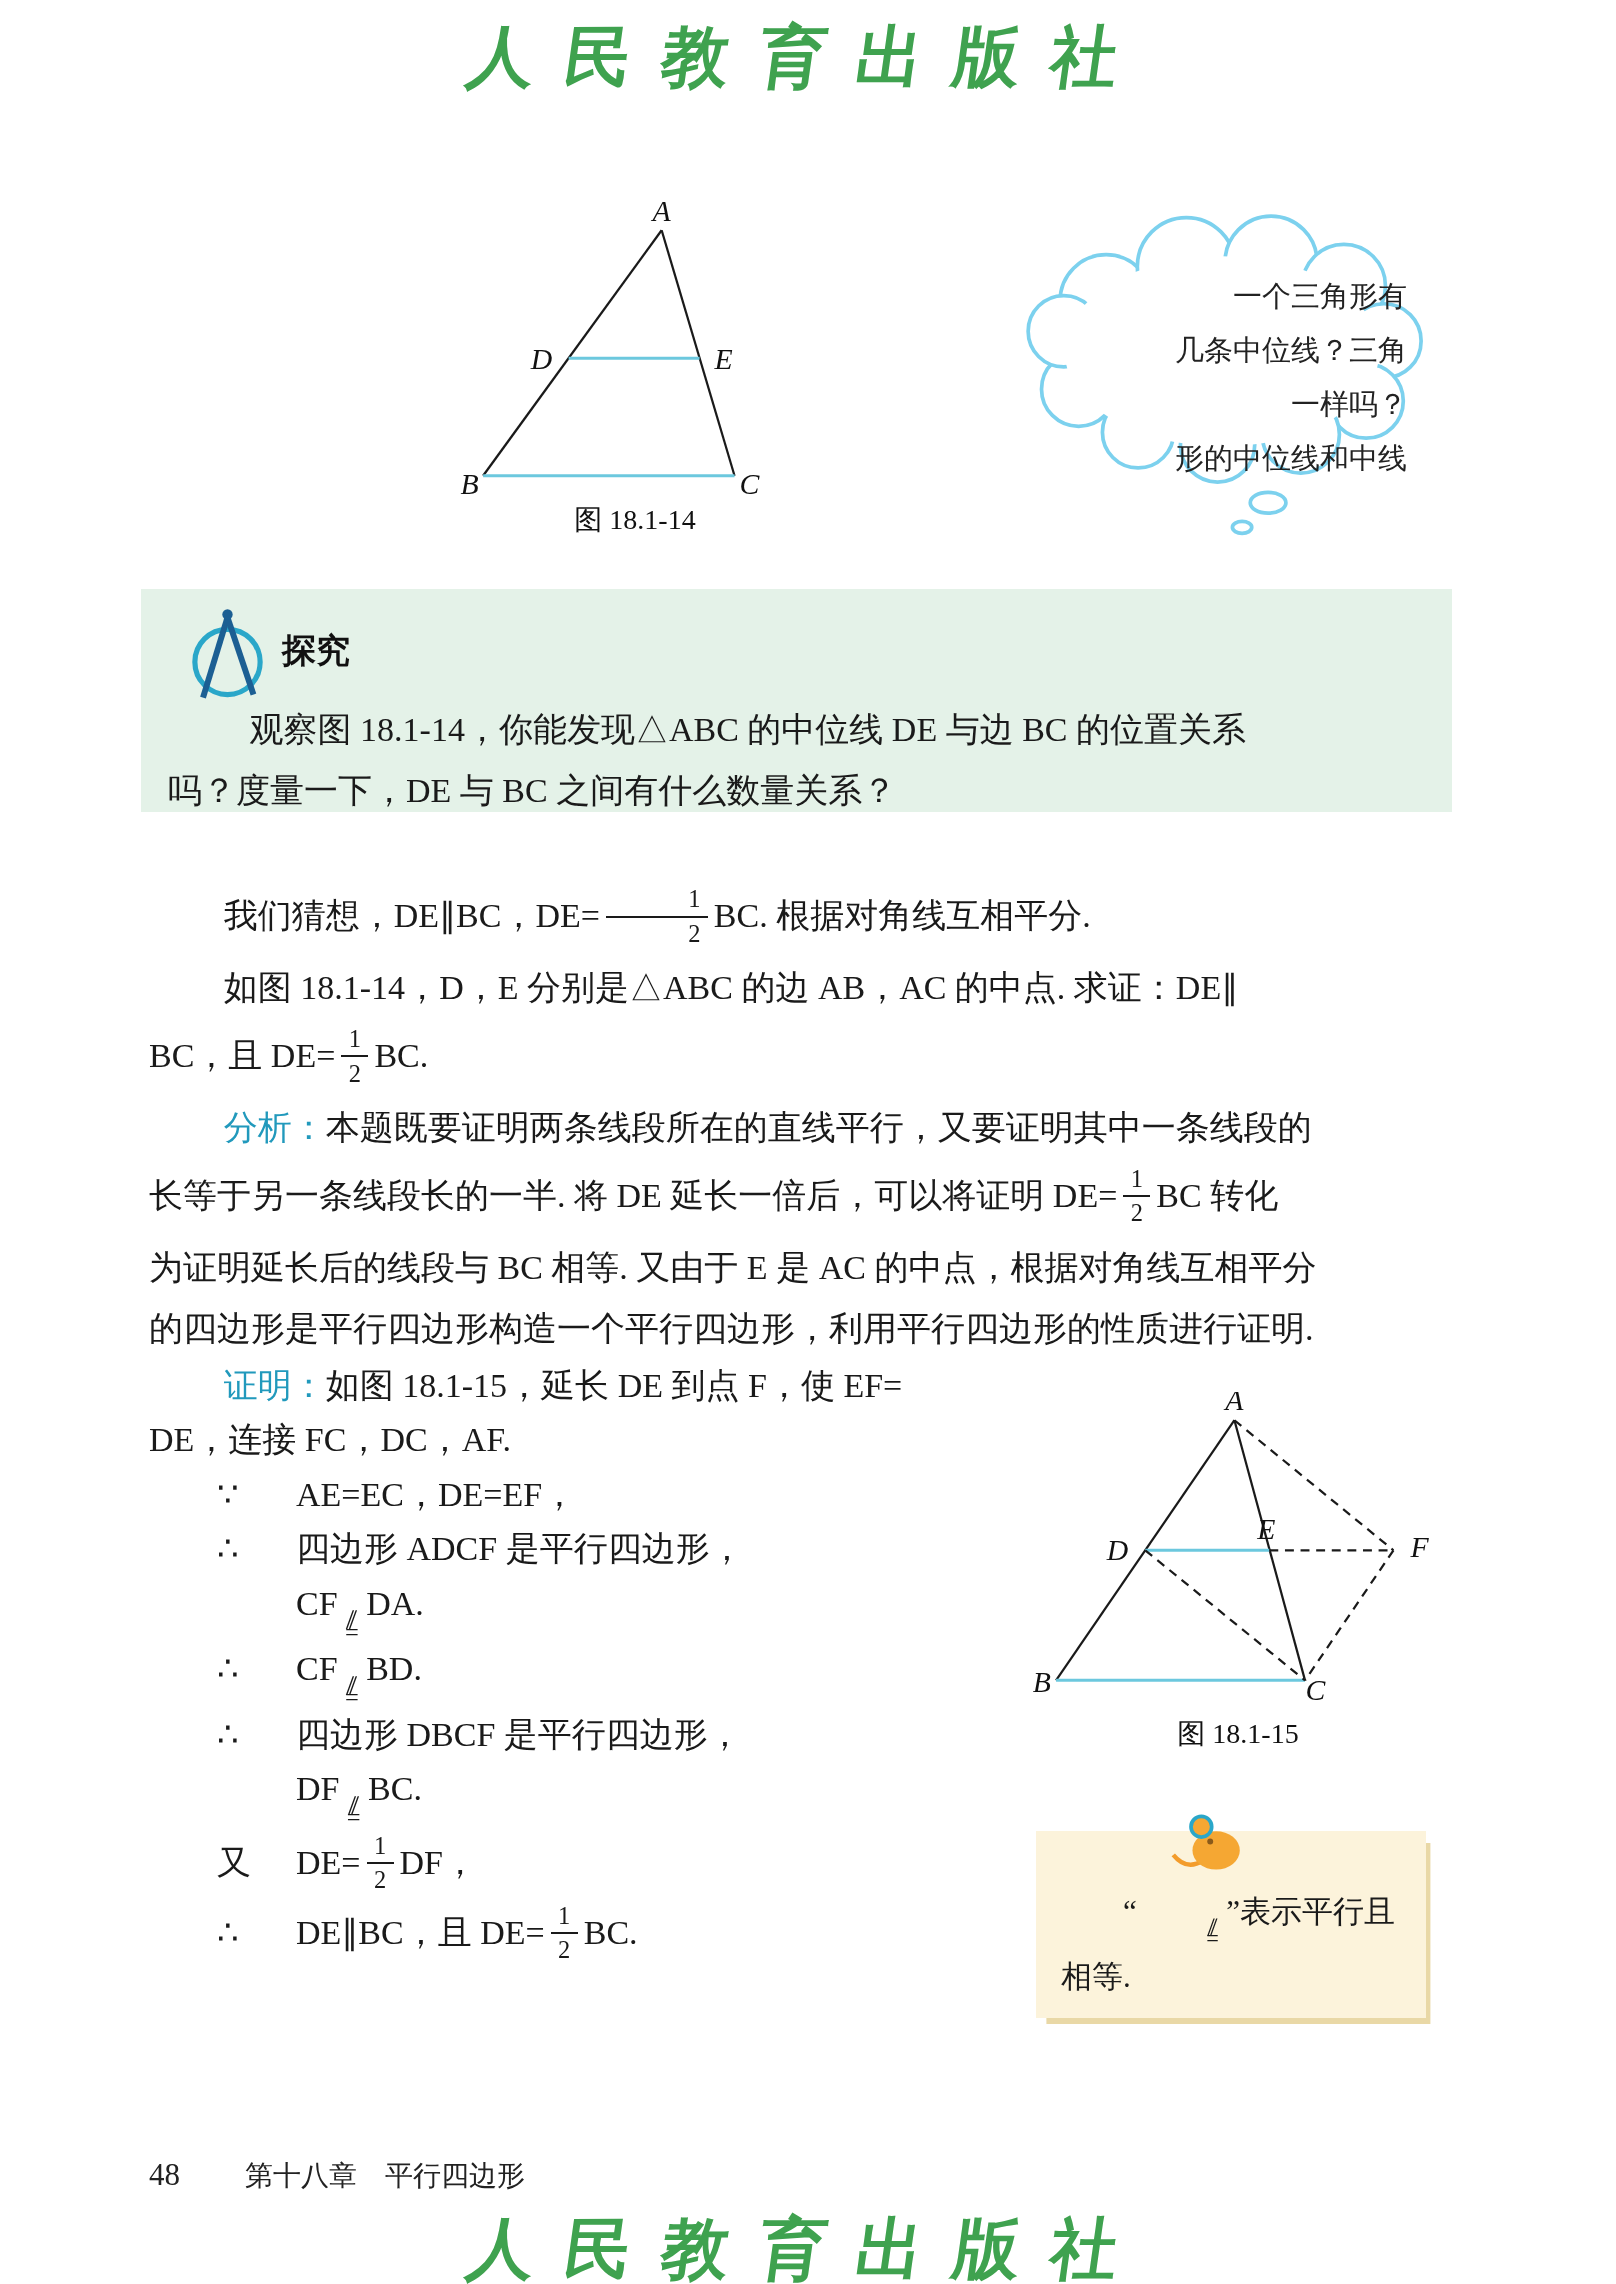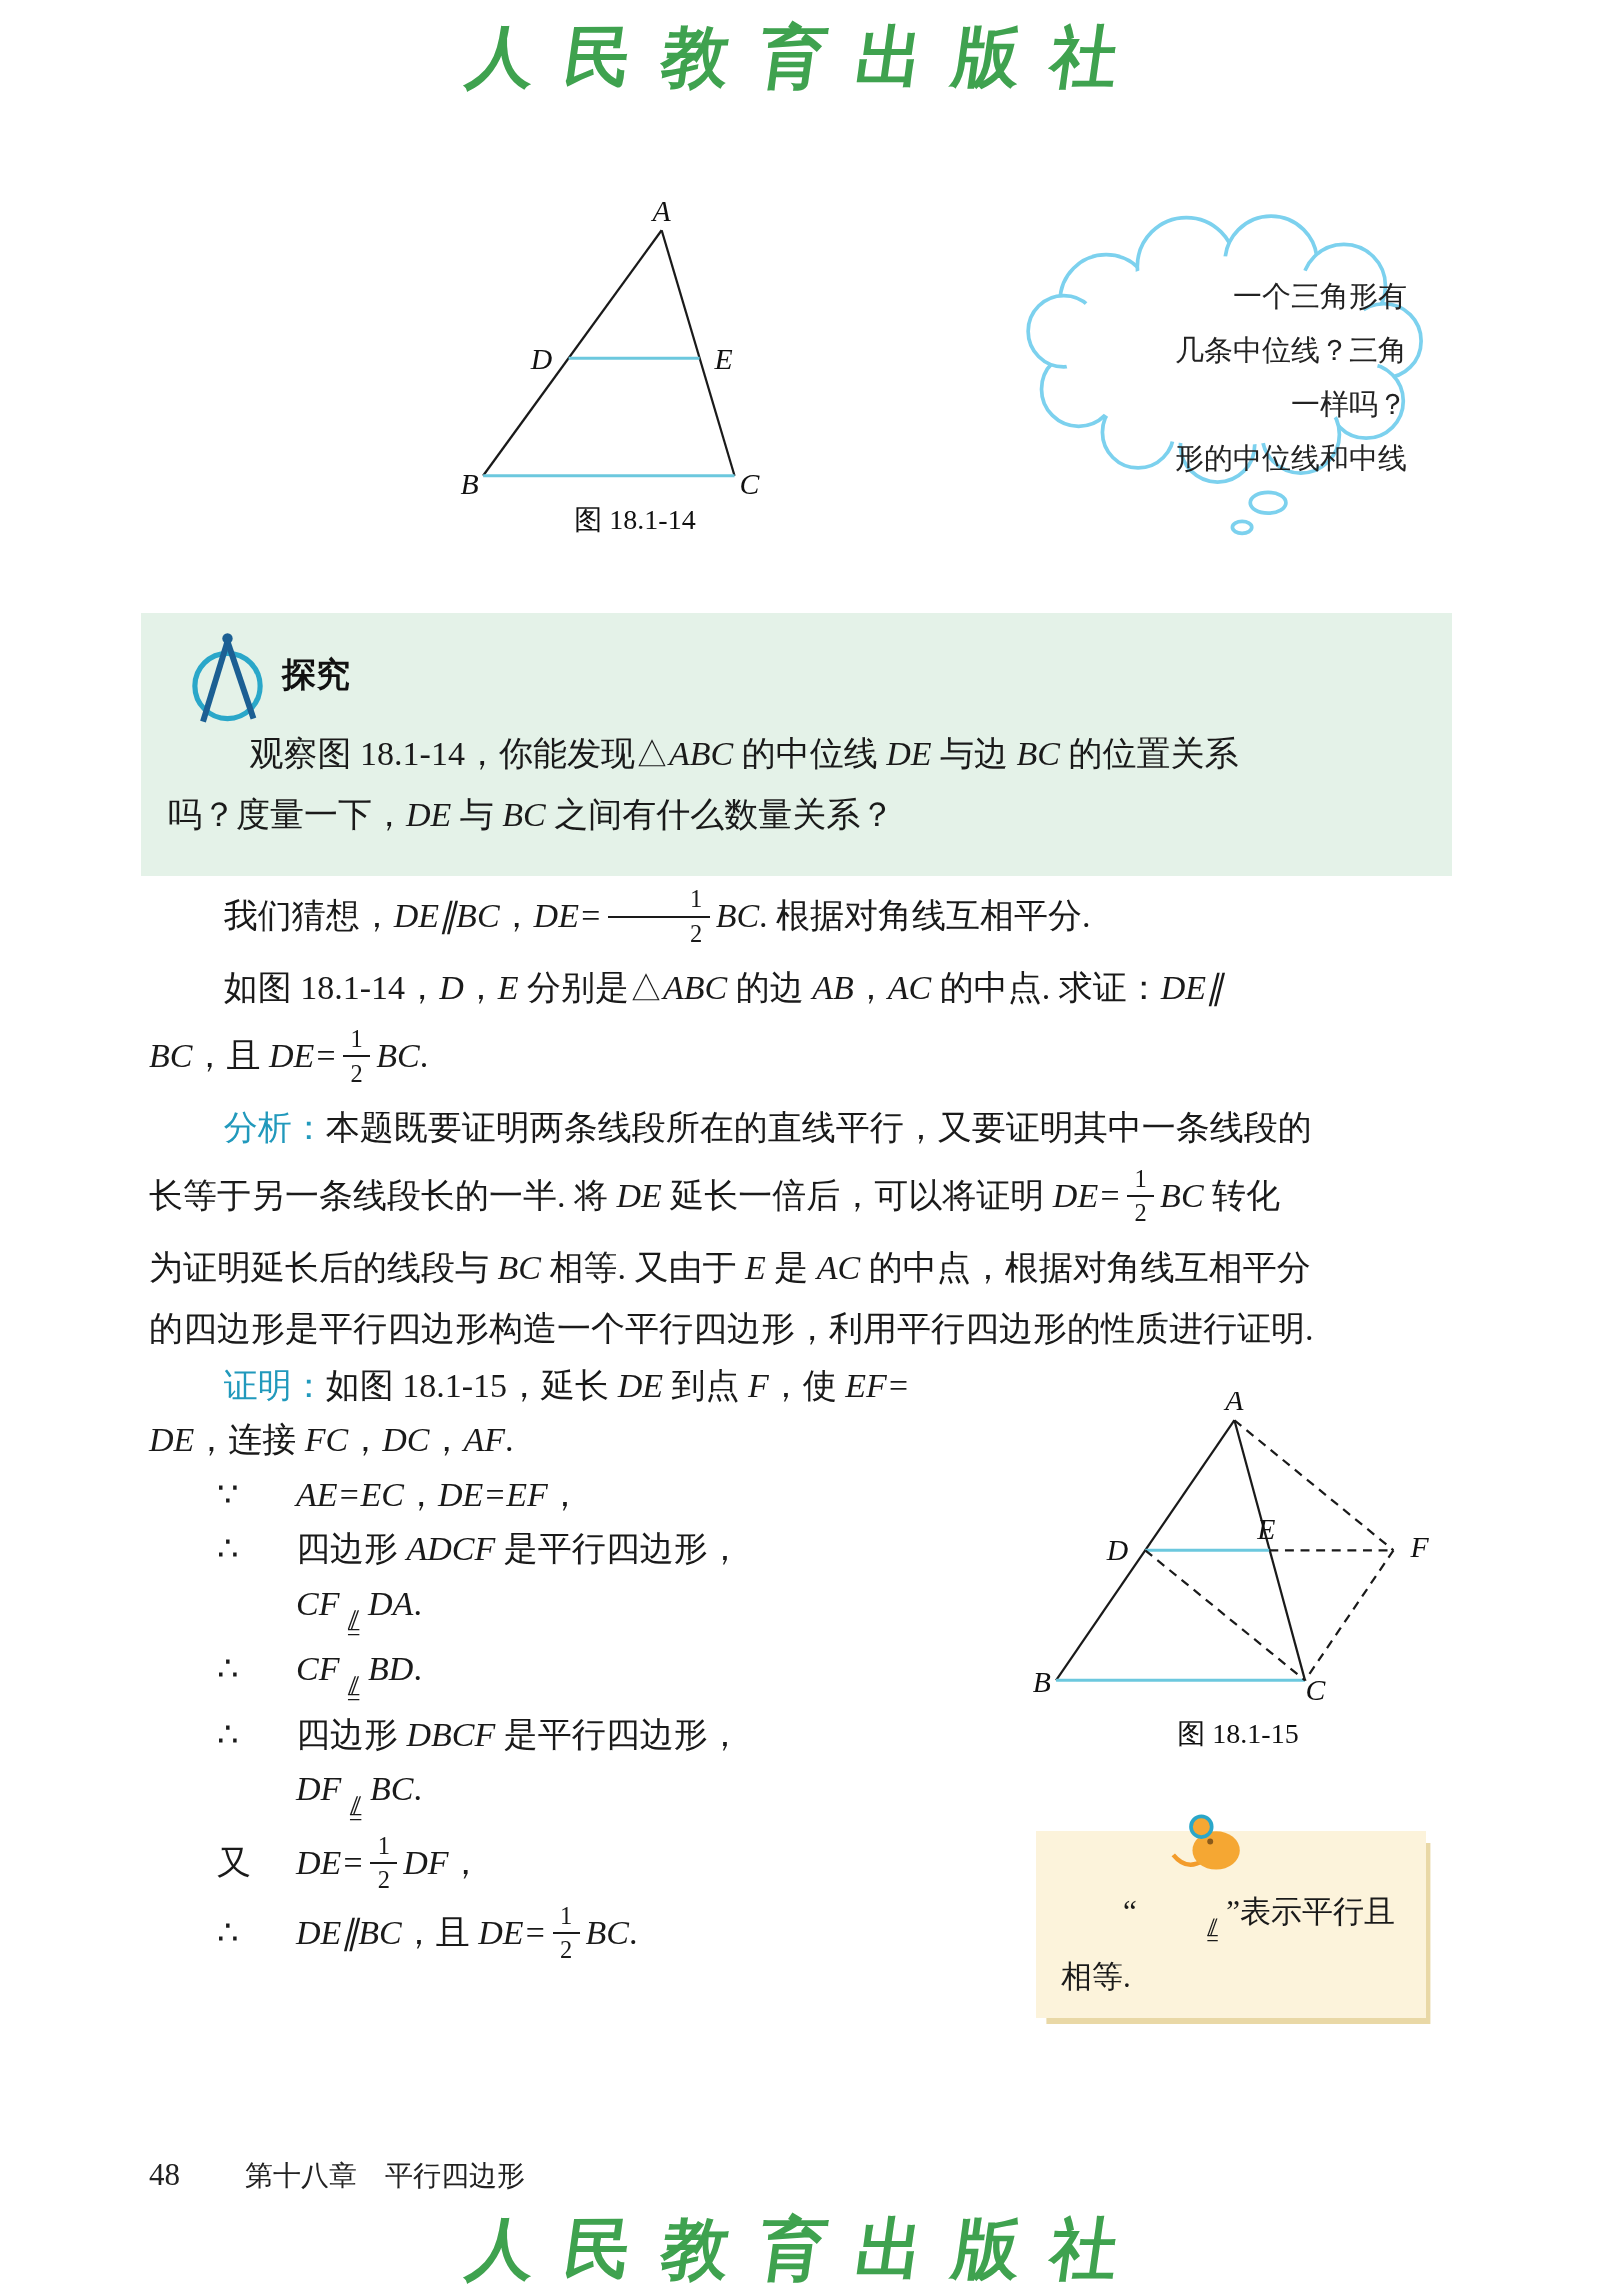--- a/index.html
+++ b/index.html
@@ -19,35 +19,35 @@
   .caption{position:absolute;font-size:28px;text-align:center;color:#111;}
 
   
   .bubble-svg{position:absolute;left:1017px;top:210px;}
   .bubble-text{position:absolute;left:1080px;top:269px;width:327px;font-size:29px;
                line-height:54px;color:#222;text-align:right;}
   .bubble-text .bt1{text-indent:2.3em;}
   .bubble-text div{white-space:nowrap;}
 
   
-  .explore{position:absolute;left:141px;top:589px;width:1311px;height:263px;background:#e4f2e8;margin-top:24px;}
+  .explore{position:absolute;left:141px;top:589px;width:1311px;height:223px;background:#e4f2e8;}
   .compass{position:absolute;left:42px;top:18px;}
   .explore-title{position:absolute;left:141px;top:39px;font-size:34px;font-weight:bold;
                  font-family:"Liberation Sans",sans-serif;color:#111;}
   .explore-text{position:absolute;left:27px;top:110px;width:1272px;font-size:34px;line-height:61px;}
   .explore-text div{white-space:nowrap;}
   .explore-text .e1{text-indent:2.4em;}
 
   
   .bodycol{position:absolute;left:149px;top:879px;width:1313px;font-size:34px;line-height:1.78;}
   .ln{white-space:nowrap;}
   .indent{text-indent:2.2em;}
   .snug{line-height:1.6;}
   .tall{margin-top:7.4px;margin-bottom:7.4px;}
-  .m{font-family:"Liberation Serif",serif;font-style:italic;}
+  .m{font-family:"Liberation Serif",serif;}
   .lbl{color:#2199bc;}
   .proof .ln{line-height:1.6;padding-left:68px;}
   .marker{display:inline-block;min-width:79px;font-style:normal;}
 
   
   .frac{display:inline-flex;flex-direction:column;align-items:center;vertical-align:middle;
         font-size:0.72em;line-height:1.15;margin:0 6px;transform:translateY(-3px);}
   .frac .num{border-bottom:2.2px solid #1a1a1a;padding:0 7.4px 2.2px;}
   .frac .den{padding-top:2.2px;}
 

